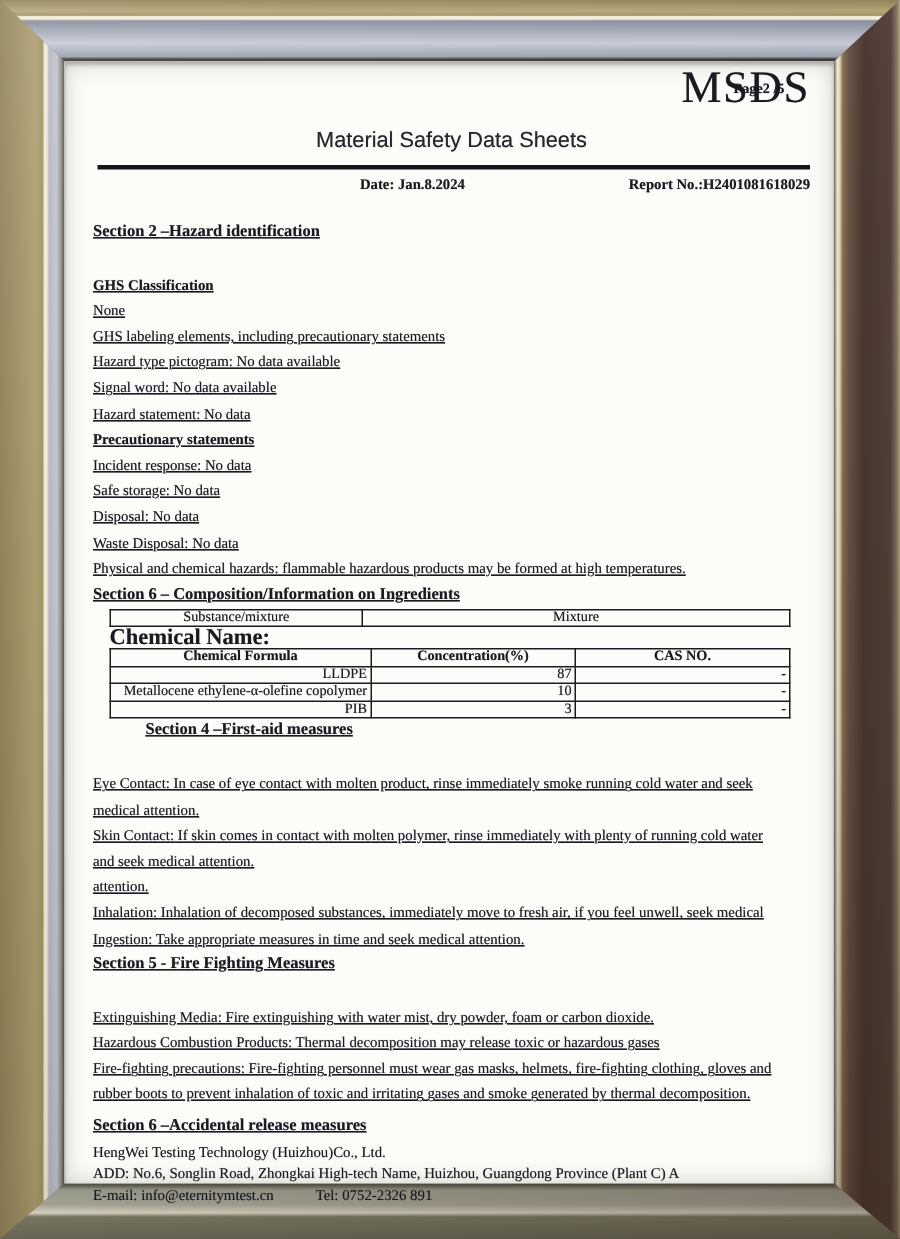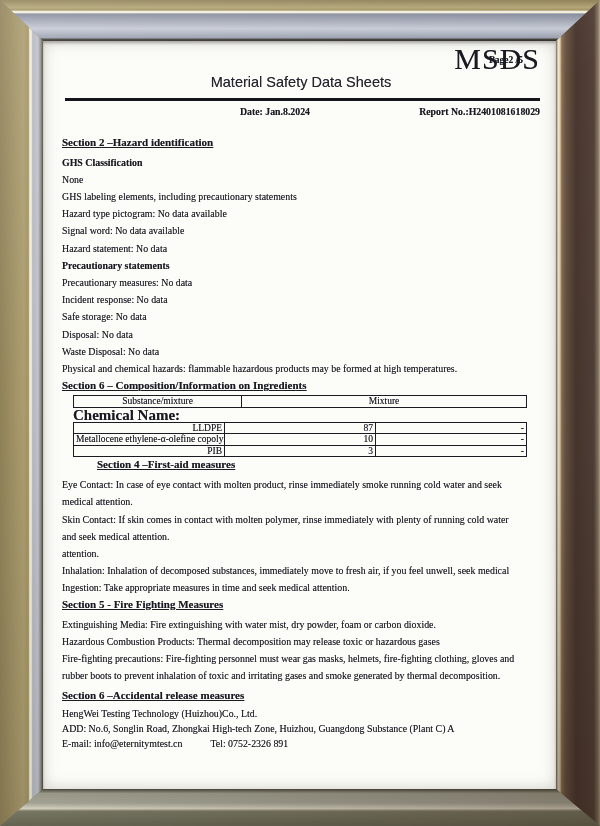--- a/index.html
+++ b/index.html
@@ -41,33 +41,33 @@
       rgba(0,0,0,.08) 68%, rgba(45,28,16,.38) 100%);}
   
   .document{position:absolute;left:43px;top:41px;right:44px;bottom:37px;
     background:#fcfcf9;color:#1a1a22;
     box-shadow:inset 0 0 16px rgba(110,105,90,.30), inset 0 2px 3px rgba(40,40,40,.35);
     padding:4px 16px 0 19px;box-sizing:border-box;
     text-shadow:0 0 .5px rgba(26,26,40,.55);}
   .msds-title{text-align:right;font-size:30px;letter-spacing:1px;line-height:27px;}
   .page-label{position:absolute;top:14px;right:33px;font-size:9.5px;font-weight:bold;}
   .subtitle{text-align:center;font-family:"Liberation Sans","DejaVu Sans",sans-serif;
-    font-size:14.5px;color:#26262e;margin-top:2px;line-height:17px;}
+    font-size:14.5px;color:#26262e;margin-top:14px;line-height:17px;}
   .rule{height:2.5px;background:#15151c;margin:7px 0 0 3px;}
   .meta-row{display:flex;font-weight:bold;font-size:9.8px;margin-top:4px;line-height:13px;}
   .meta-date{margin-left:178px;}
   .meta-report{margin-left:auto;}
   .sec-heading{font-size:11px;font-weight:bold;text-decoration:underline;
     line-height:15px;white-space:nowrap;}
   .h-s2{margin-top:17px;}
   .h-s3{margin-top:1px;}
   .h-s4{margin-top:0;margin-left:35px;}
   .h-s5{margin-top:0;}
   .h-s6{margin-top:4px;}
-  .lines{margin-top:4px;}
+  .lines{margin-top:20px;text-decoration:underline;}
   .line{font-size:9.9px;line-height:17.2px;white-space:nowrap;}
   .b{font-weight:bold;}
   
   .tbl-wrap{margin:2px 13px 0 11px;}
   table.tbl{width:100%;border-collapse:collapse;table-layout:fixed;
     font-size:9.5px;}
   .tbl td,.tbl th{border:1.5px solid #1a1a22;padding:0 2px;height:10px;
     line-height:10.5px;overflow:hidden;white-space:nowrap;}
   .tbl th{font-weight:bold;text-align:center;}
   .cell-left{text-align:center;font-weight:normal;}
@@ -101,41 +101,45 @@
 
   <div class="sec-heading h-s2">Section 2 –Hazard identification</div>
   <div class="lines">
     <div class="line b">GHS Classification</div>
     <div class="line">None</div>
     <div class="line">GHS labeling elements, including precautionary statements</div>
     <div class="line">Hazard type pictogram: No data available</div>
     <div class="line">Signal word: No data available</div>
     <div class="line">Hazard statement: No data</div>
     <div class="line b">Precautionary statements</div>
-    <div class="line">Precautionary measures: No data</div>
     <div class="line">Incident response: No data</div>
     <div class="line">Safe storage: No data</div>
     <div class="line">Disposal: No data</div>
     <div class="line">Waste Disposal: No data</div>
     <div class="line">Physical and chemical hazards: flammable hazardous products may be formed at high temperatures.</div>
   </div>
 
   <div class="sec-heading h-s3">Section 6 – Composition/Information on Ingredients</div>
   <div class="tbl-wrap">
     <table class="tbl">
       <tbody>
         <tr>
           <td class="cell-left" style="width:36%">Substance/mixture</td>
           <td class="cell-left">Mixture</td>
         </tr>
       </tbody>
     </table>
     <div class="chem-label">Chemical Name:</div>
     <table class="tbl">
       <tbody>
+        <tr>
+          <th style="width:38.5%">Chemical Formula</th>
+          <th style="width:30%">Concentration(%)</th>
+          <th style="width:31.5%">CAS NO.</th>
+        </tr>
         <tr>
           <td class="cell-center">LLDPE</td>
           <td class="cell-center">87</td>
           <td class="cell-center b">-</td>
         </tr>
         <tr>
           <td class="cell-center">Metallocene ethylene-α-olefine copolymer</td>
           <td class="cell-center">10</td>
           <td class="cell-center b">-</td>
         </tr>
@@ -164,20 +168,20 @@
     <div class="line">Extinguishing Media: Fire extinguishing with water mist, dry powder, foam or carbon dioxide.</div>
     <div class="line">Hazardous Combustion Products: Thermal decomposition may release toxic or hazardous gases</div>
     <div class="line">Fire-fighting precautions: Fire-fighting personnel must wear gas masks, helmets, fire-fighting clothing, gloves and</div>
     <div class="line">rubber boots to prevent inhalation of toxic and irritating gases and smoke generated by thermal decomposition.</div>
   </div>
 
   <div class="sec-heading h-s6">Section 6 –Accidental release measures</div>
 
   <div class="footer">
     <div>HengWei Testing Technology (Huizhou)Co., Ltd.</div>
-    <div>ADD:  No.6, Songlin Road, Zhongkai High-tech Zone, Huizhou, Guangdong Substance (Plant C) A</div>
+    <div>ADD:  No.6, Songlin Road, Zhongkai High-tech Name, Huizhou, Guangdong Province (Plant C) A</div>
     <div class="contact-row">
       <span>E-mail: info@eternitymtest.cn</span>
       <span class="contact-tel">Tel:  0752-2326 891</span>
     </div>
   </div>
 
 </div>
 
 </body></html>

